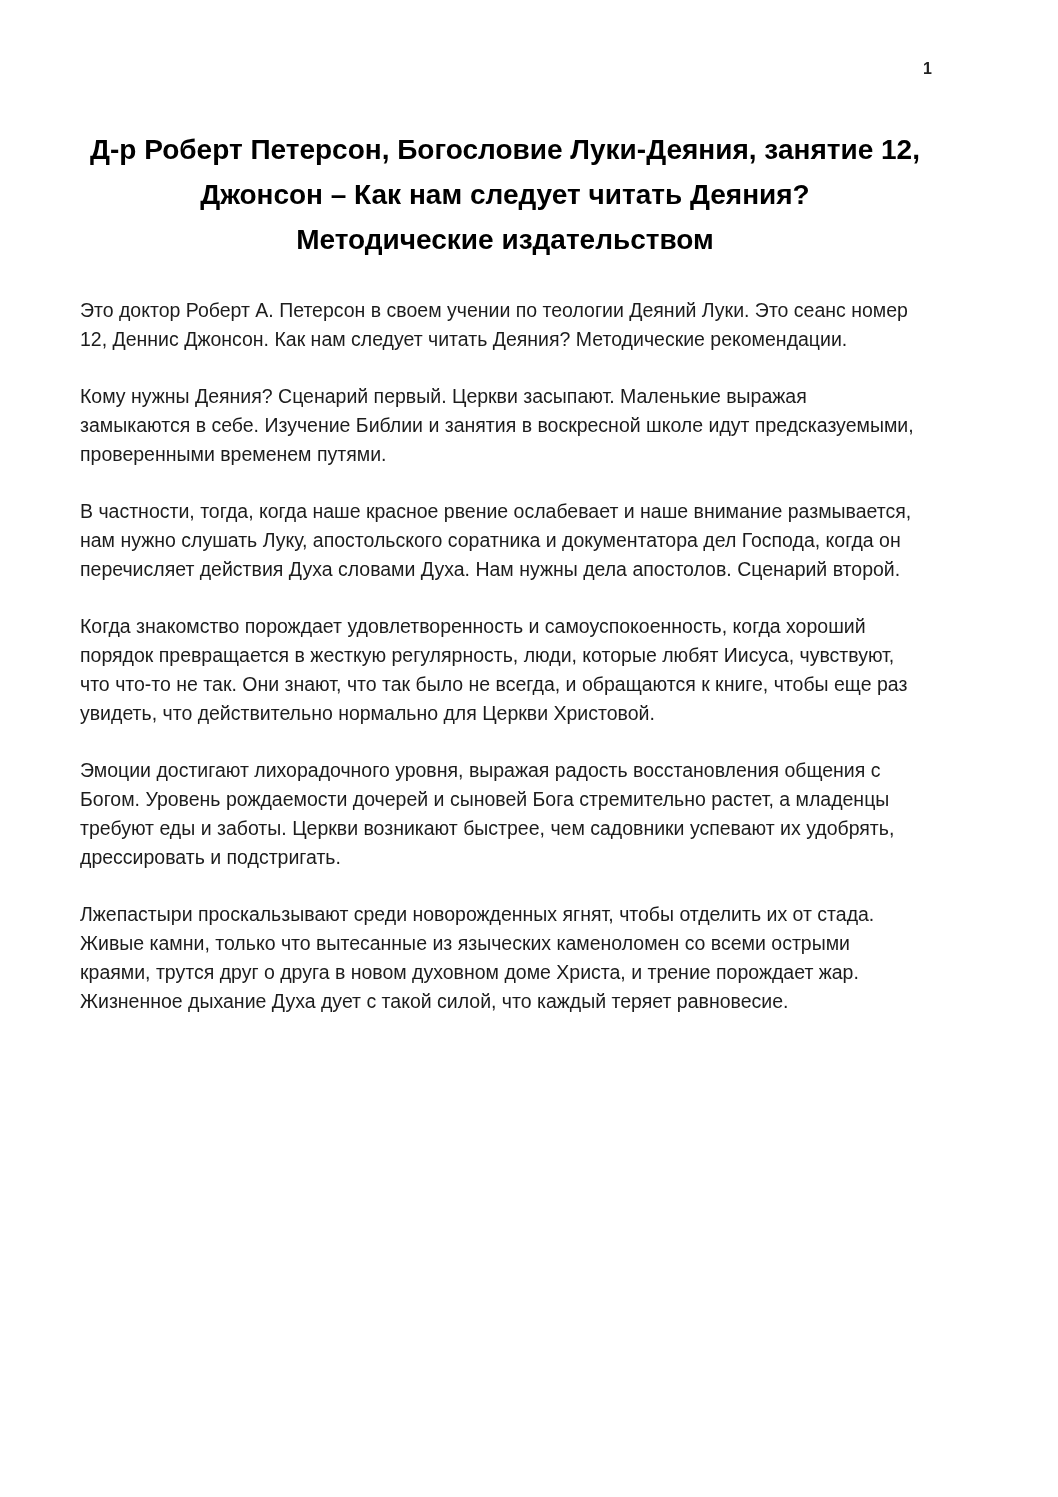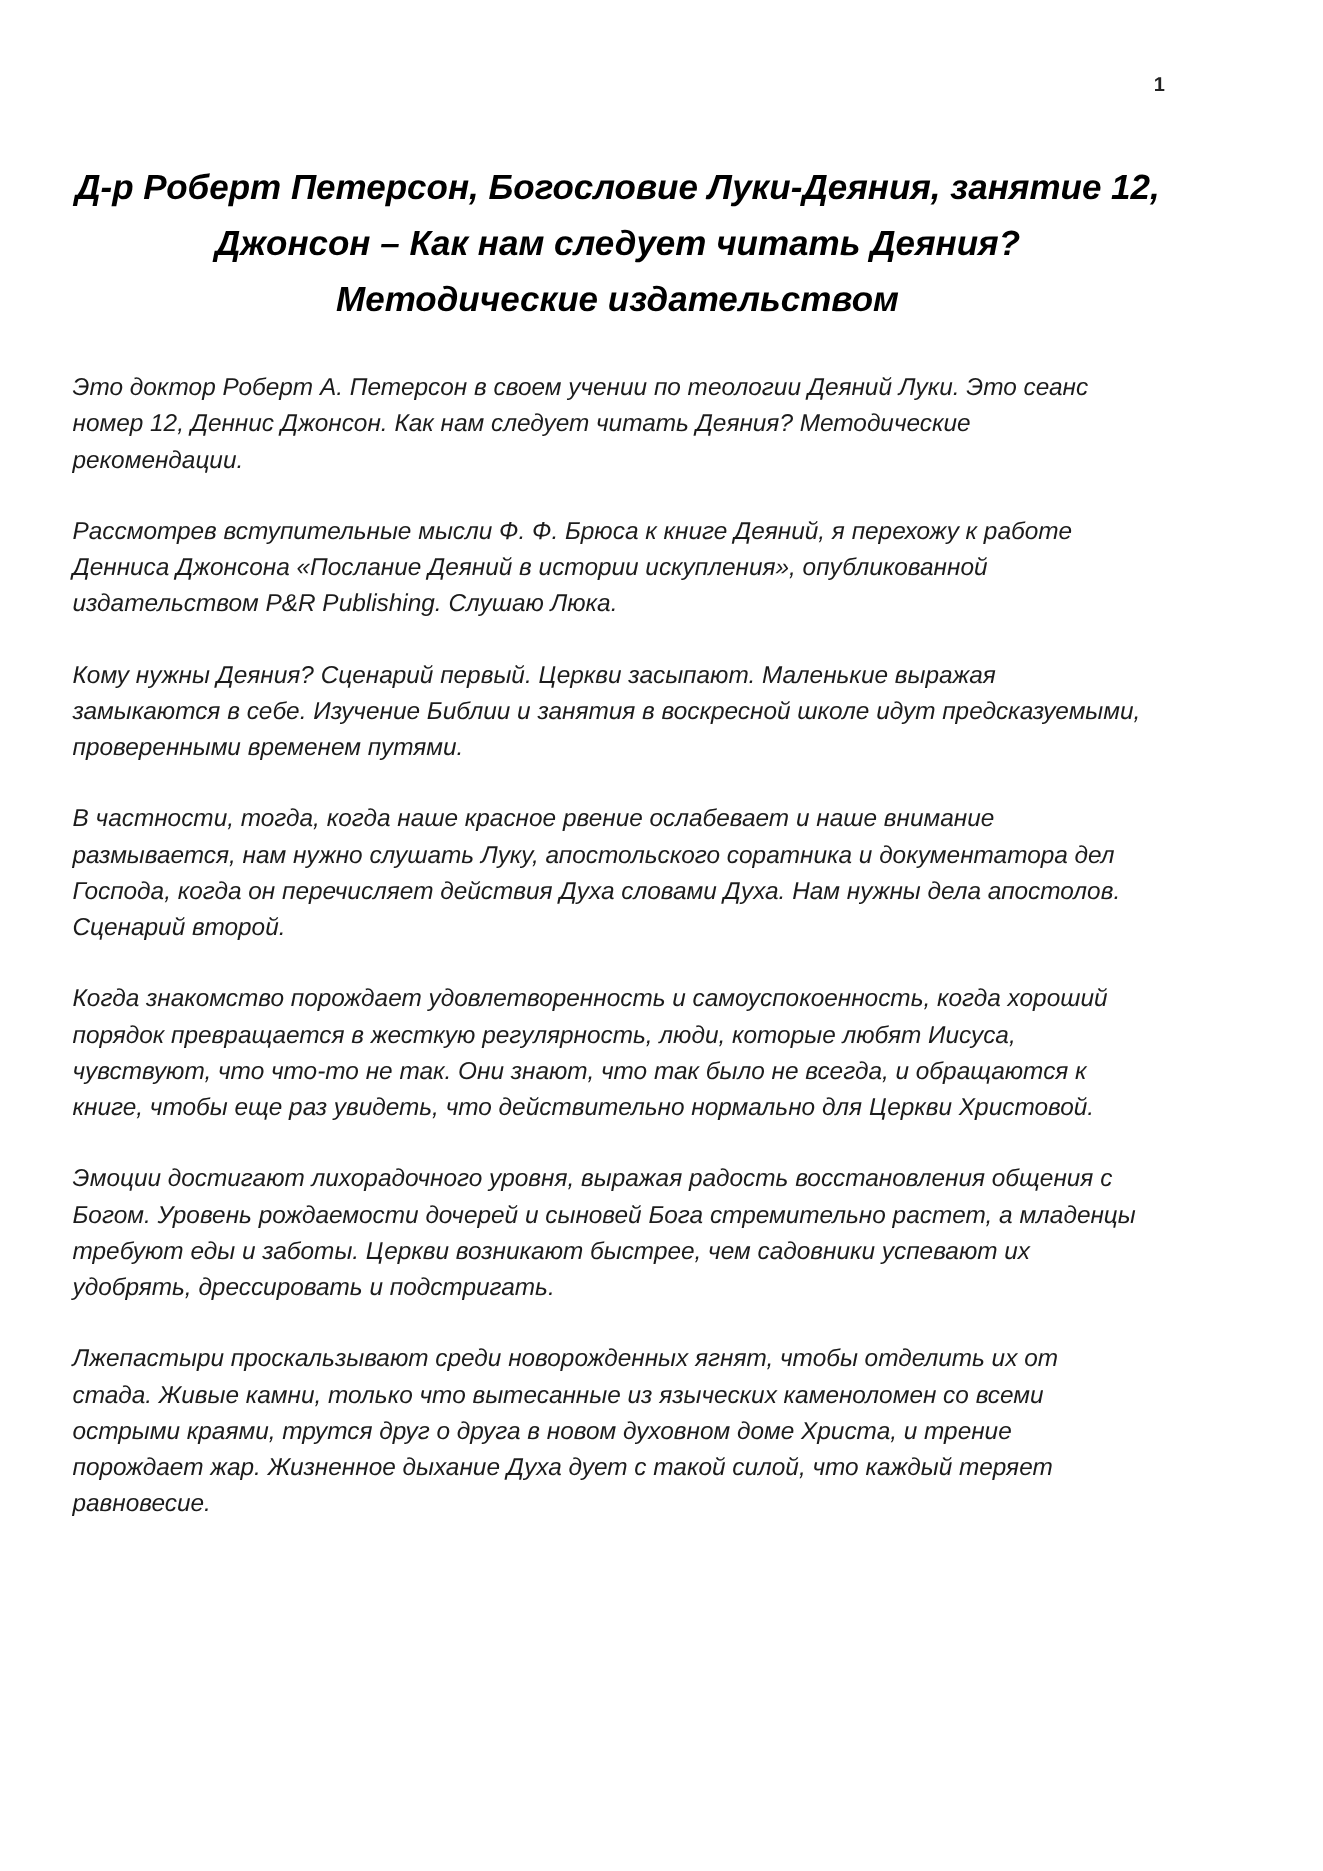--- a/index.html
+++ b/index.html
@@ -20,22 +20,21 @@
   .page-number {
     position: absolute;
     top: 60px;
     right: 126px;
     font-size: 16px;
     font-weight: 600;
     color: #222222;
   }
   .content {
     box-sizing: border-box;
-    padding: 128px 128px 0 58px;
-    font-style: italic;
+    padding: 128px 128px 0 80px;
   }
   .doc-title {
     margin: 0 0 34px 0;
     text-align: center;
     font-size: 28px;
     font-weight: 700;
     line-height: 1.6;
     color: #000000;
   }
   .doc-title .title-main,
@@ -60,21 +59,20 @@
 
   <div class="content">
 
     <h1 class="doc-title">
       <span class="title-main">Д-р Роберт Петерсон, Богословие Луки-Деяния, занятие 12, Джонсон – Как нам следует читать Деяния?</span>
       <span class="title-sub">Методические издательством</span>
     </h1>
 
     <div class="body-text">
       <p>Это доктор Роберт А. Петерсон в своем учении по теологии Деяний Луки. Это сеанс номер 12, Деннис Джонсон. Как нам следует читать Деяния? Методические рекомендации.</p>
-      <p>Рассмотрев вступительные мысли Ф. Ф. Брюса к книге Деяний, я перехожу к работе Денниса Джонсона «Послание Деяний в истории искупления», опубликованной издательством P&amp;R Publishing. Слушаю Люка.</p>
       <p>Кому нужны Деяния? Сценарий первый. Церкви засыпают. Маленькие выражая замыкаются в себе. Изучение Библии и занятия в воскресной школе идут предсказуемыми, проверенными временем путями.</p>
       <p>В частности, тогда, когда наше красное рвение ослабевает и наше внимание размывается, нам нужно слушать Луку, апостольского соратника и документатора дел Господа, когда он перечисляет действия Духа словами Духа. Нам нужны дела апостолов. Сценарий второй.</p>
       <p>Когда знакомство порождает удовлетворенность и самоуспокоенность, когда хороший порядок превращается в жесткую регулярность, люди, которые любят Иисуса, чувствуют, что что-то не так. Они знают, что так было не всегда, и обращаются к книге, чтобы еще раз увидеть, что действительно нормально для Церкви Христовой.</p>
       <p>Эмоции достигают лихорадочного уровня, выражая радость восстановления общения с Богом. Уровень рождаемости дочерей и сыновей Бога стремительно растет, а младенцы требуют еды и заботы. Церкви возникают быстрее, чем садовники успевают их удобрять, дрессировать и подстригать.</p>
       <p>Лжепастыри проскальзывают среди новорожденных ягнят, чтобы отделить их от стада. Живые камни, только что вытесанные из языческих каменоломен со всеми острыми краями, трутся друг о друга в новом духовном доме Христа, и трение порождает жар. Жизненное дыхание Духа дует с такой силой, что каждый теряет равновесие.</p>
     </div>
 
   </div>
 </div>
 

